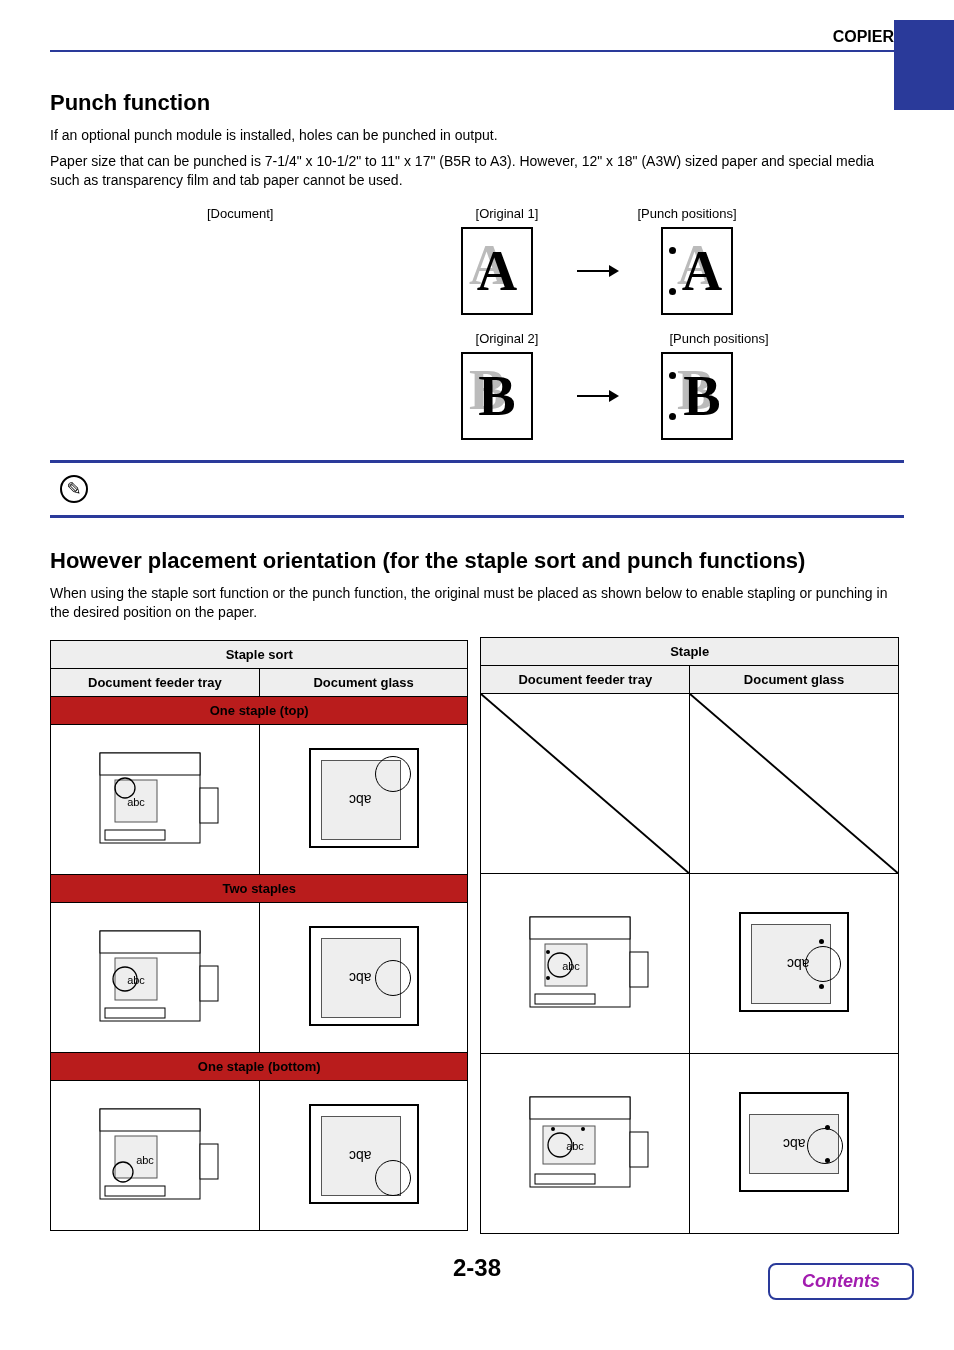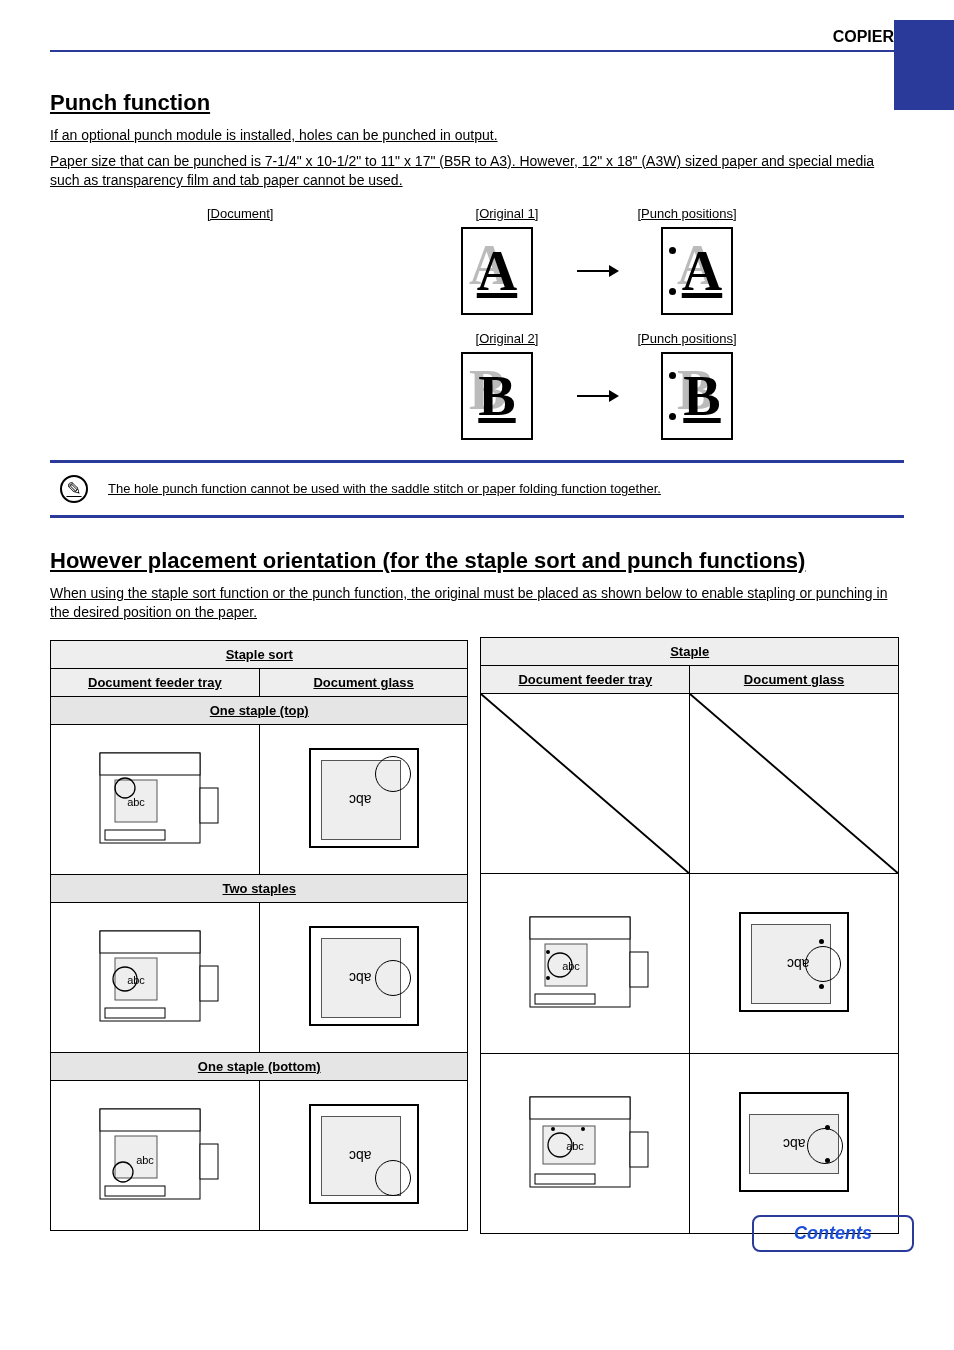--- a/index.html
+++ b/index.html
@@ -1,17 +1,17 @@
 <!DOCTYPE html>
 <html><head>
 <meta charset="utf-8">
 <style>
   * { box-sizing: border-box; margin: 0; padding: 0; }
   body { font-family: Arial, Helvetica, sans-serif; width: 954px; background: #fff; color: #000; position: relative; }
-  .page { padding: 20px 50px 30px 50px; text-decoration: underline; }
+  .page { padding: 20px 50px 30px 50px; }
   .top-bar { position: relative; height: 40px; }
   .top-bar-line { position: absolute; left: 0; right: 0; top: 30px; height: 2px; background: #2a3a9a; }
   .top-tab { position: absolute; right: -50px; top: 0; width: 60px; height: 90px; background: #2a3a9a; }
   .top-label { position: absolute; right: 10px; top: 8px; font-weight: bold; font-size: 16px; }
   h2.section { font-size: 22px; font-weight: bold; margin-top: 30px; margin-bottom: 10px; }
   p.body { font-size: 14px; line-height: 1.4; margin-bottom: 6px; }
   .examples { margin: 15px auto 20px auto; }
   .ex-row { display: flex; align-items: center; justify-content: center; gap: 60px; margin: 6px 0 10px 0; }
   .box { width: 72px; height: 88px; border: 2px solid #000; display: flex; align-items: center; justify-content: center; font-family: 'Times New Roman', serif; font-size: 56px; font-weight: bold; position: relative; }
   .box .shadow { position: absolute; left: 6px; top: 4px; color: #bbb; z-index: 0; }
@@ -21,30 +21,30 @@
   .arrow { width: 40px; height: 2px; background: #000; position: relative; }
   .arrow::after { content: ''; position: absolute; right: -2px; top: -5px; border-left: 10px solid #000; border-top: 6px solid transparent; border-bottom: 6px solid transparent; }
   .note-block { border-top: 3px solid #2a3a9a; border-bottom: 3px solid #2a3a9a; padding: 12px 10px; display: flex; align-items: center; gap: 20px; margin: 15px 0 30px 0; }
   .note-icon { width: 28px; height: 28px; border: 2px solid #000; border-radius: 50%; display: flex; align-items: center; justify-content: center; font-size: 18px; }
   .note-text { font-size: 13px; }
   .tables { display: flex; gap: 12px; margin-top: 14px; align-items: center; }
   table { border-collapse: collapse; width: 100%; table-layout: fixed; }
   th, td { border: 1px solid #000; font-size: 13px; text-align: center; }
   th { background: #eee; font-weight: bold; padding: 6px 4px; }
   td.cell { height: 150px; vertical-align: middle; }
-  td.rowhdr { background: #e5e5e5; font-weight: bold; padding: 6px; }
+  td.rowhdr { background: #b91c1c; font-weight: bold; padding: 6px; }
   .diag { position: relative; }
   .diag svg { position: absolute; left: 0; top: 0; width: 100%; height: 100%; }
   .glass { display: inline-block; position: relative; }
   .glass-rect { width: 110px; height: 100px; border: 2px solid #000; position: relative; }
   .glass-inner { position: absolute; left: 10px; top: 10px; width: 80px; height: 80px; border: 1px solid #555; background: #eee; display: flex; align-items: center; justify-content: center; }
   .abc-rot { transform: rotate(180deg); font-size: 14px; }
   .circle-ov { position: absolute; border: 1.5px solid #000; border-radius: 50%; width: 36px; height: 36px; }
   .pn { text-align: center; font-size: 24px; font-weight: bold; margin-top: 20px; }
-  .contents-btn { position: absolute; right: 40px; bottom: 12px; border: 2px solid #2a3a9a; border-radius: 8px; padding: 6px 40px; color: #1d4ed8; font-weight: bold; font-style: italic; font-size: 18px; }
+  .contents-btn { position: absolute; right: 40px; bottom: 12px; border: 2px solid #2a3a9a; border-radius: 8px; padding: 6px 32px; color: #a21caf; font-weight: bold; font-style: italic; font-size: 18px; }
   .mach-svg { width: 140px; height: 120px; }
   .ph-dot { width:5px; height:5px; background:#000; border-radius:50%; position:absolute; }
 </style>
 </head>
 <body>
 
 <div class="page">
   <div class="top-bar">
     <div class="top-tab"></div>
     <div class="top-label">COPIER</div>
@@ -70,21 +70,21 @@
           </div>
       </div>
       <div class="arrow" style="margin:0 -40px;"></div>
       <div style="width:120px; display:flex; justify-content:center;">
         <div class="box dots-left">
             <span class="shadow" style="left:14px;">A</span>
             <span class="fg" style="margin-left:10px;">A</span>
           </div>
       </div>
     </div>
-    <div style="display:flex; justify-content:center; gap:60px; font-size:13px; margin-top:16px;">
+    <div style="display:flex; justify-content:center; gap:92px; font-size:13px; margin-top:16px;">
       <span style="width:140px; margin-right:40px;"></span>
       <span style="width:120px; text-align:center;">[Original 2]</span>
       <span style="width:120px; text-align:center;">[Punch positions]</span>
     </div>
     <div class="ex-row">
       <span style="width:140px; margin-right:40px;"></span>
       <div style="width:120px; display:flex; justify-content:center;">
         <div class="box">
             <span class="shadow">B</span>
             <span class="fg">B</span>
@@ -95,21 +95,20 @@
         <div class="box dots-left">
             <span class="shadow" style="left:14px;">B</span>
             <span class="fg" style="margin-left:10px;">B</span>
           </div>
       </div>
     </div>
   </div>
 
   <div class="note-block">
     <div class="note-icon">✎</div>
-    <div class="note-text">The hole punch function cannot be used with the saddle stitch or paper folding function together.</div>
   </div>
 
   <h2 class="section">However placement orientation (for the staple sort and punch functions)</h2>
   <p class="body">When using the staple sort function or the punch function, the original must be placed as shown below to enable stapling or punching in the desired position on the paper.</p>
 
   <div class="tables">
 
     <table style="width:49%;">
       <tbody>
           <tr>
@@ -272,14 +271,15 @@
               </div>
               <div class="circle-ov" style="right:4px; top:34px;"></div>
             </div>
           </div>
         </td>
       </tr>
     </tbody>
       </table>
   </div>
 
+  <div class="pn">2-38</div>
   <div class="contents-btn">Contents</div>
 </div>
 
 </body></html>

